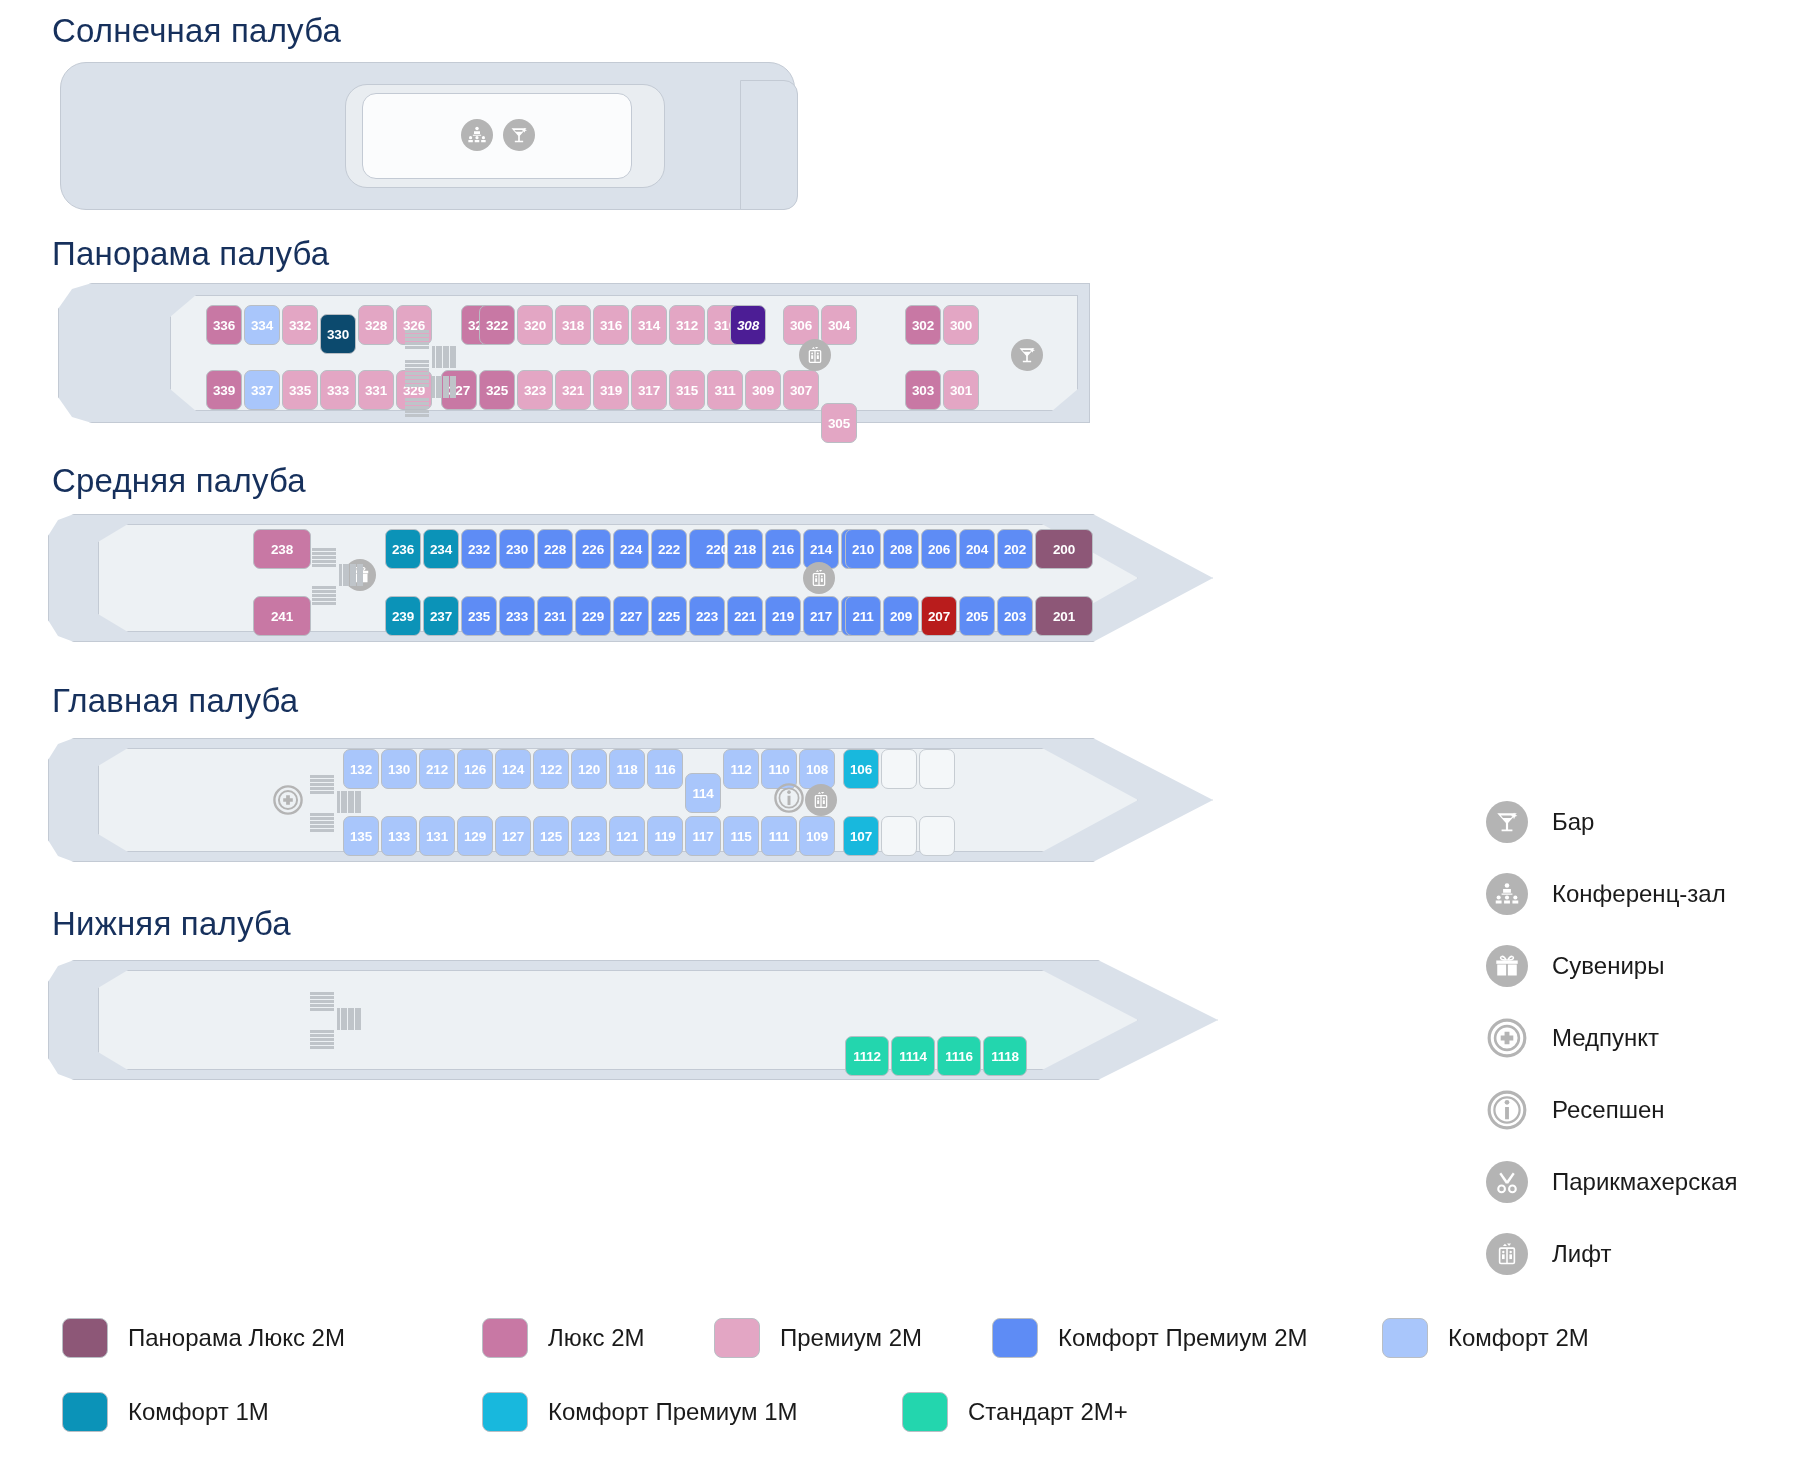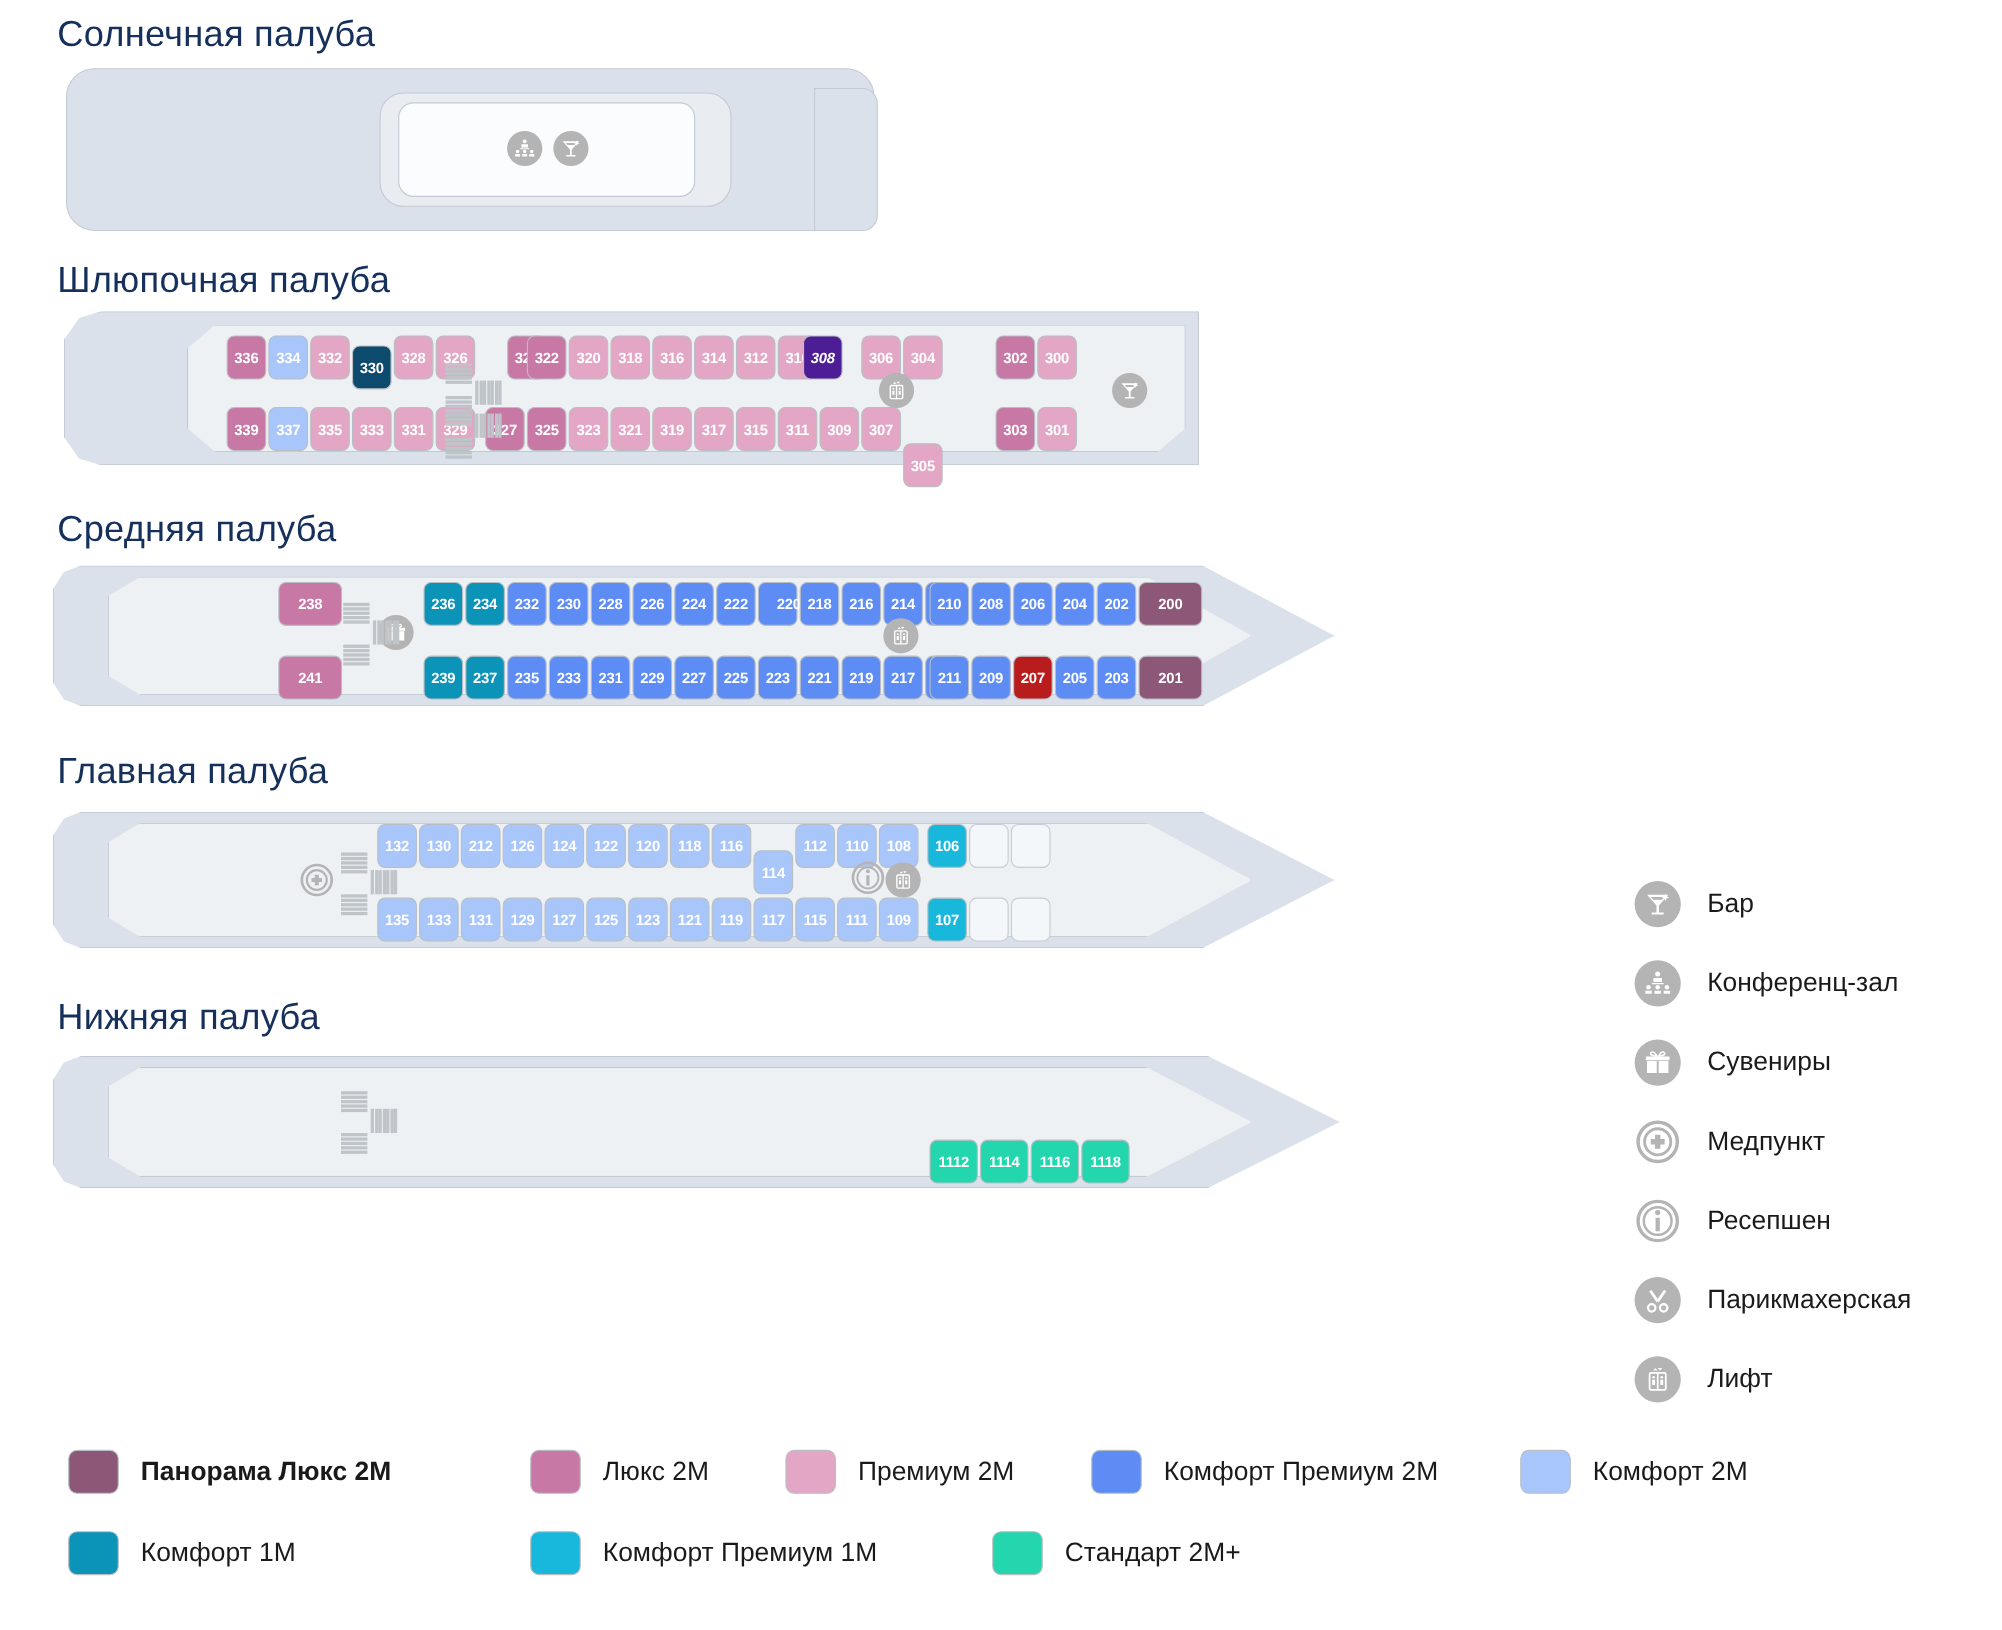--- a/index.html
+++ b/index.html
@@ -120,21 +120,21 @@
 
 <div id="root">
 
   <div class="deck-title" style="left:52px; top:12px;">Солнечная палуба</div>
 
   <div class="hull r-round" style="left:60px; top:62px; width:735px; height:148px; border-radius:26px;"></div>
   <div class="hull" style="left:740px; top:80px; width:58px; height:130px; border-radius:0 14px 14px 0;"></div>
   <div class="hull-inner" style="left:345px; top:84px; width:320px; height:104px; border-radius:22px; background:#e9edf1;"></div>
   <div class="hull-inner" style="left:362px; top:93px; width:270px; height:86px; border-radius:14px; background:#fbfcfd;"></div>
 
-  <div class="deck-title" style="left:52px; top:235px;">Шлюпочная палуба</div>
+  <div class="deck-title" style="left:52px; top:235px;">Панорама палуба</div>
 
   <div class="hull cut-out" style="left:58px; top:283px; width:1032px; height:140px;"></div>
   <div class="hull-inner cut-in" style="left:170px; top:295px; width:908px; height:116px;"></div>
 
   <div class="deck-title" style="left:52px; top:462px;">Средняя палуба</div>
 
   <div class="hull bow-out" style="left:48px; top:514px; width:1165px; height:128px;"></div>
   <div class="hull-inner bow-in" style="left:98px; top:524px; width:1040px; height:108px;"></div>
 
   <div class="deck-title" style="left:52px; top:682px;">Главная палуба</div>
@@ -516,21 +516,21 @@
             <path d="M8.2 4.6l1.9-2.1 1.9 2.1z"></path>
             <path d="M15.8 2.4l-1.9 2.2-1.9-2.2z"></path>
           </svg>
         </div>
         <div class="fl-label">Лифт</div>
       </div>
     </div>
 
   <div id="class-legend">
     <div class="cl-row r1" style="position:relative;">
-        <div class="cl-item" style="position: absolute; left: 0px; top: 0px; font-weight: bold;">
+        <div class="cl-item" style="position: absolute; left: 0px; top: 0px;">
           <div class="cl-sw" style="background: rgb(141, 87, 119);"></div>
           <div class="cl-txt">Панорама Люкс 2М</div>
         </div>
         <div class="cl-item" style="position: absolute; left: 420px; top: 0px;">
           <div class="cl-sw" style="background: rgb(200, 120, 164);"></div>
           <div class="cl-txt">Люкс 2М</div>
         </div>
         <div class="cl-item" style="position: absolute; left: 652px; top: 0px;">
           <div class="cl-sw" style="background: rgb(227, 166, 196);"></div>
           <div class="cl-txt">Премиум 2М</div>

